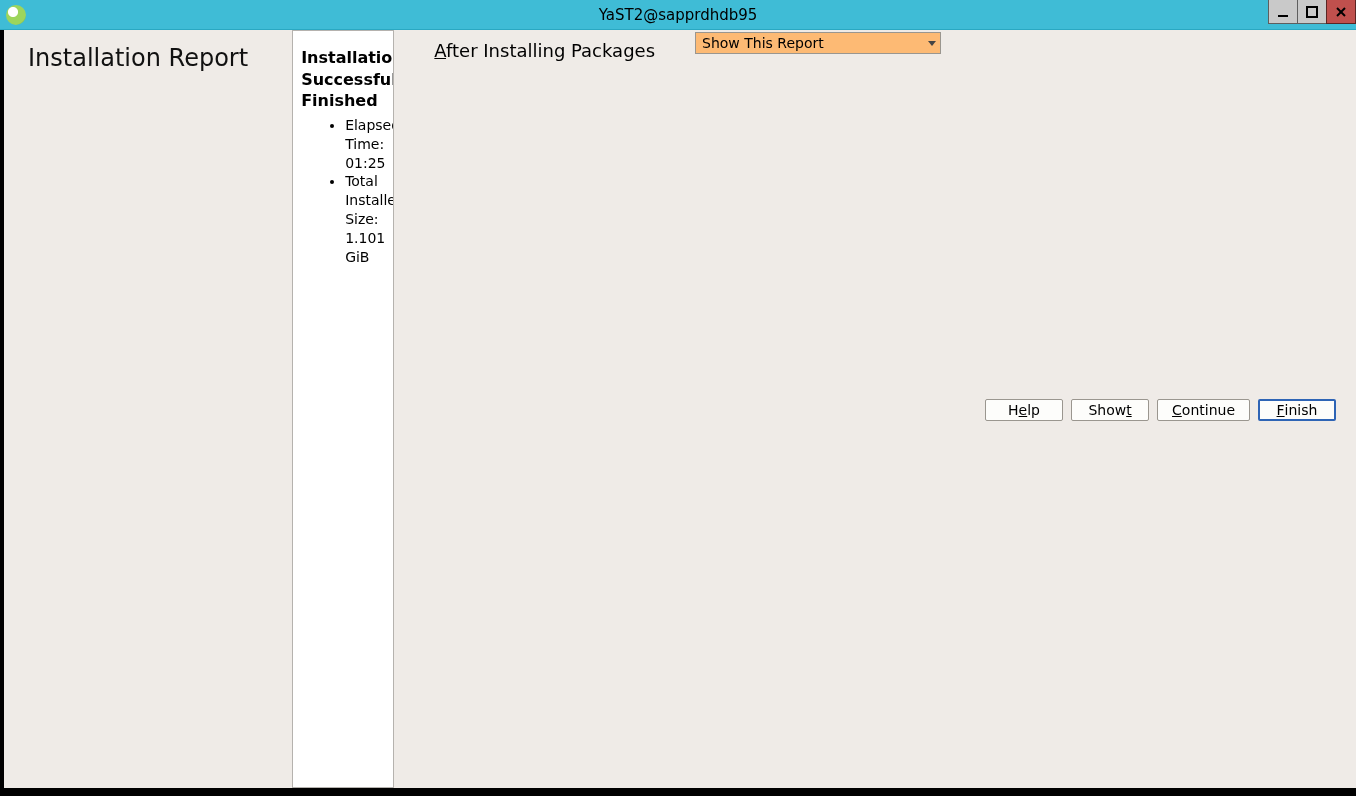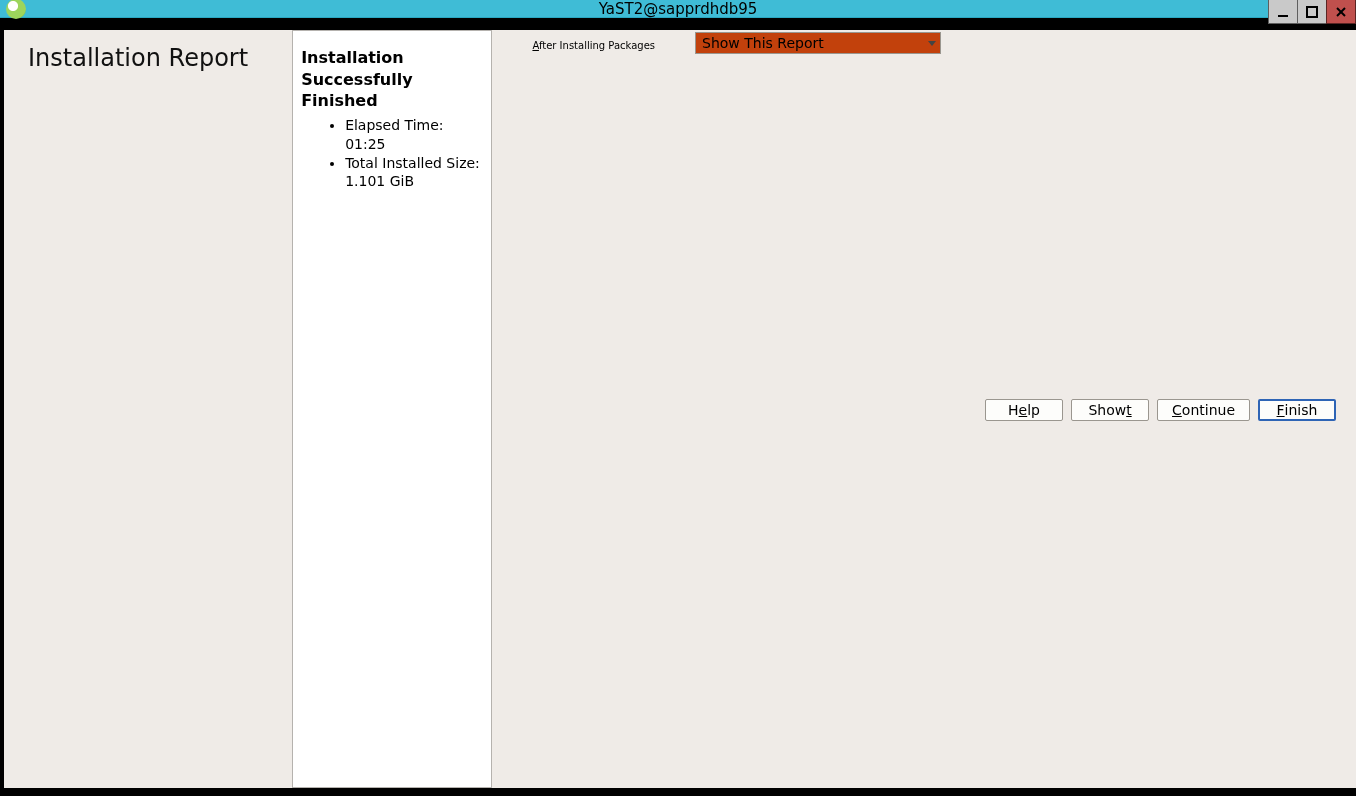--- a/index.html
+++ b/index.html
@@ -7,21 +7,21 @@
     margin: 0; padding: 0;
     width: 1356px; height: 796px;
     font-family: "DejaVu Sans", "Liberation Sans", Arial, sans-serif;
     font-size: 13px;
     color: #000;
     background: #000;
     overflow: hidden;
   }
   
   .titlebar {
-    height: 18px;
+    height: 30px;
     background: #3fbcd6;
     display: flex;
     align-items: center;
     position: relative;
     border-bottom: 1px solid #2aa8c2;
   }
   .titlebar .app-icon {
     width: 20px; height: 20px;
     margin-left: 6px;
     background: radial-gradient(circle at 35% 35%, #fff 0 25%, #9dd55c 30% 70%, #4f8b1e 100%);
@@ -90,28 +90,28 @@
     list-style: disc;
     font-size: 14px;
   }
   .report-box a {
     color: #0000cc;
     text-decoration: underline;
   }
   
   .after-row {
     padding: 10px 20px 2px 20px;
-    font-size: 10px;
+    font-size: 18px;
   }
   .after-row .underline-letter { text-decoration: underline; }
   .dropdown {
     margin: 2px 20px 0 20px;
     width: 246px;
     height: 22px;
-    background: #c2410c;
+    background: #fdba74;
     border: 1px solid #9a968f;
     display: flex;
     align-items: center;
     justify-content: space-between;
     padding: 0 4px 0 6px;
     font-size: 14px;
   }
   .dropdown .arrow {
     width: 0; height: 0;
     border-left: 4px solid transparent;

